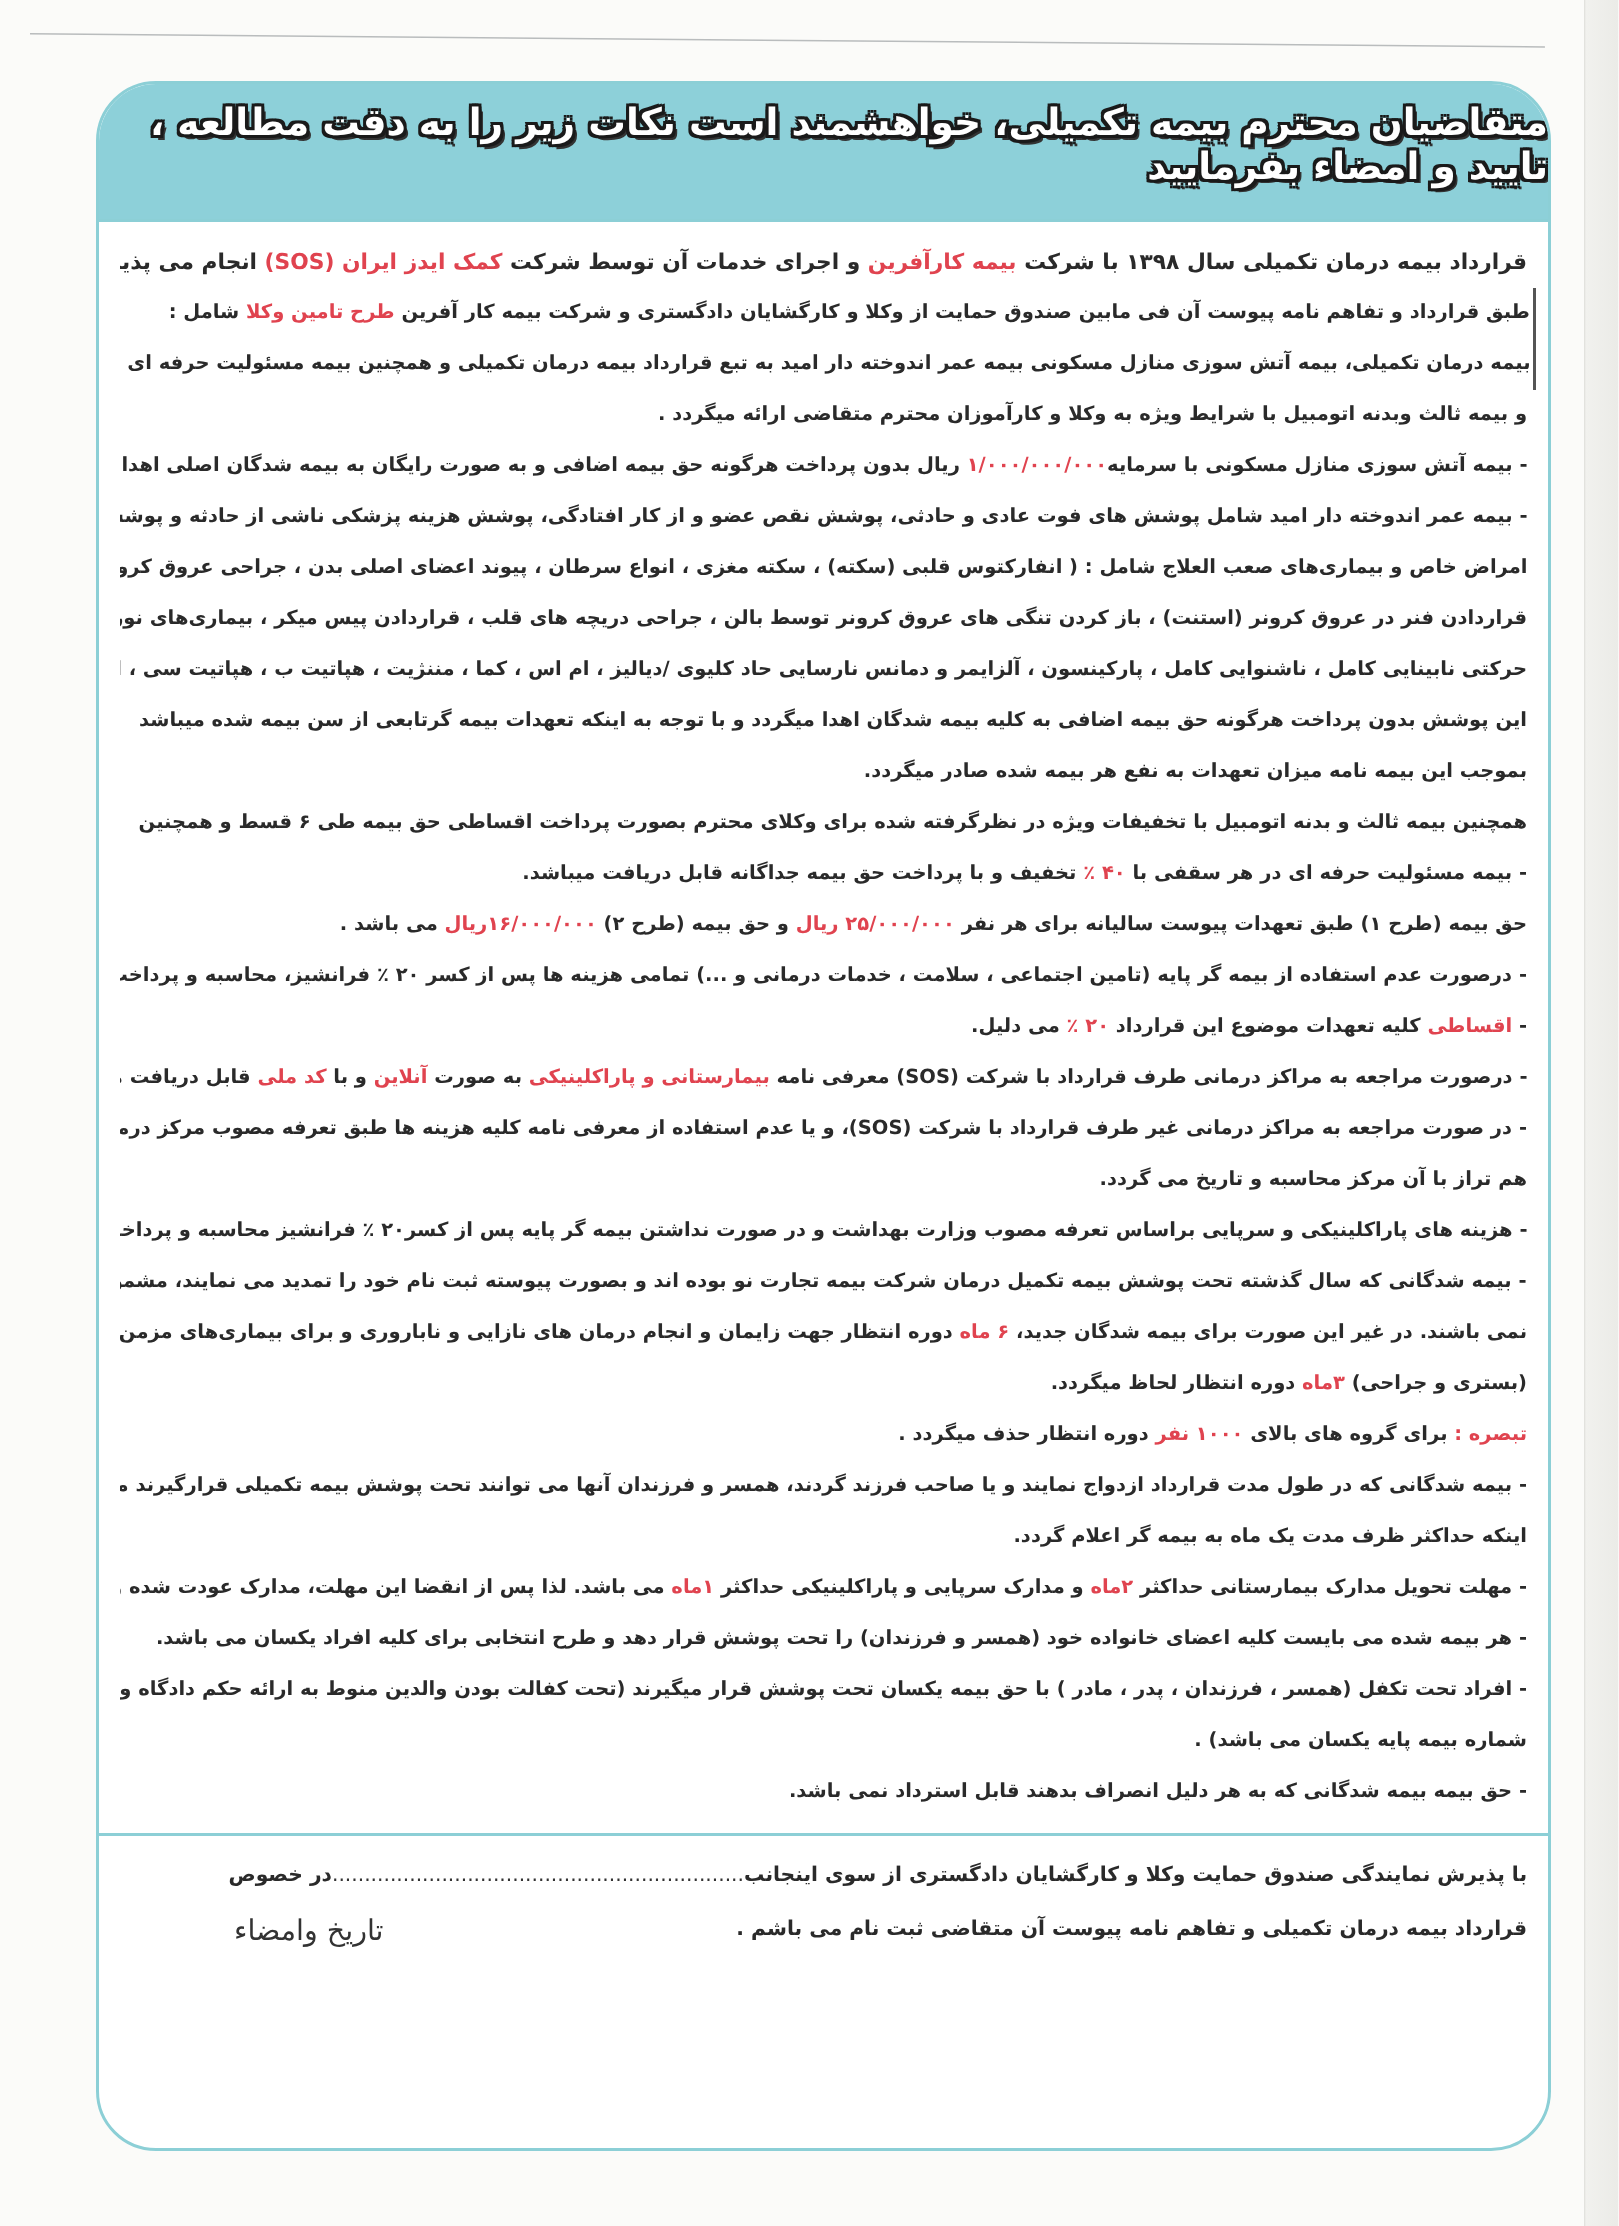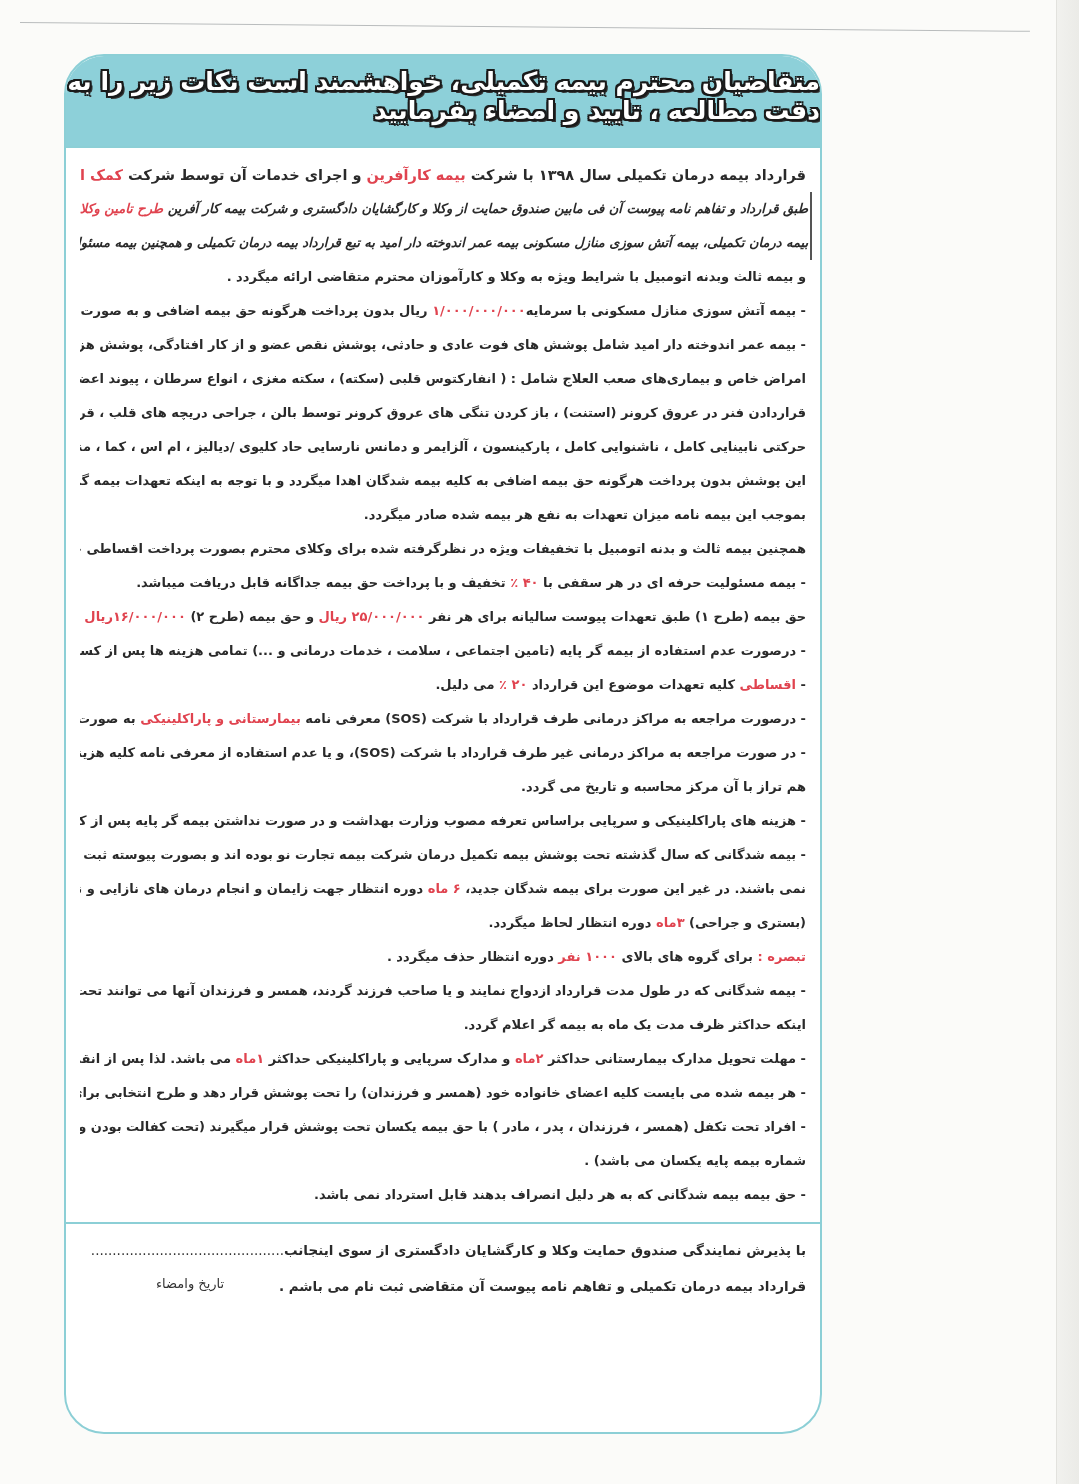--- a/index.html
+++ b/index.html
@@ -12,21 +12,21 @@
   .page-edge-top {
     position:absolute; left:20px; top:22px; width:1010px; height:1px;
     background:#b9bcbd; transform:rotate(0.5deg); transform-origin:left;
   }
   .right-strip {
     position:absolute; right:0; top:0; width:22px; height:1484px;
     background:linear-gradient(to right,#f1f1ee,#ebebe7);
     border-left:1px solid #e2e2de;
   }
   .frame {
-    position:absolute; left:64px; top:54px; width:758px; height:1380px;
+    position:absolute; left:64px; top:54px; width:970px; height:1380px;
     border:2px solid #8ccfd6; border-radius:40px;
     background:#ffffff; overflow:hidden; box-sizing:border-box;
   }
   .header {
     height:90px; background:#8dd0d9;
     display:flex; align-items:center; justify-content:center;
     border-bottom:2px solid #8ccfd6;
   }
   .header-title {
     direction:rtl; font-size:25px; font-weight:bold; color:#ffffff;
@@ -36,26 +36,26 @@
     letter-spacing:-0.5px;
     margin-top:-10px;
   }
   .body {
     direction:rtl; padding:10px 14px 0 14px;
     color:#2a2a2a; font-size:13px; font-weight:bold;
   }
   .line { line-height:34px; white-space:nowrap; overflow:hidden; text-align:right; }
   .lead { font-size:14.5px; }
   .red { color:#e0434f; }
-  .indent-bar { border-right:2px solid #555; padding-right:2px; margin-right:-6px;font-style:italic; }
+  .indent-bar { border-right:2px solid #555; padding-right:2px; margin-right:-6px; }
   .divider { height:2px; background:#8ccfd6; margin:10px -14px 0 -14px; }
   .footer { direction:rtl; padding:8px 14px 0 26px; color:#2a2a2a; font-size:13.5px; font-weight:bold; position:relative; }
   .footer .line { line-height:36px; }
   .signature-label {
-    position:absolute; left:90px; top:52px; font-size:13px; color:#333; font-weight:normal;
+    position:absolute; left:90px; top:52px; font-size:19px; color:#333; font-weight:normal;
   }
   .dots { letter-spacing:0; color:#333; font-weight:normal; }
 </style>
 </head>
 <body>
 
 <div class="page-edge-top"></div>
 <div class="right-strip"></div>
 
 <div class="frame">

